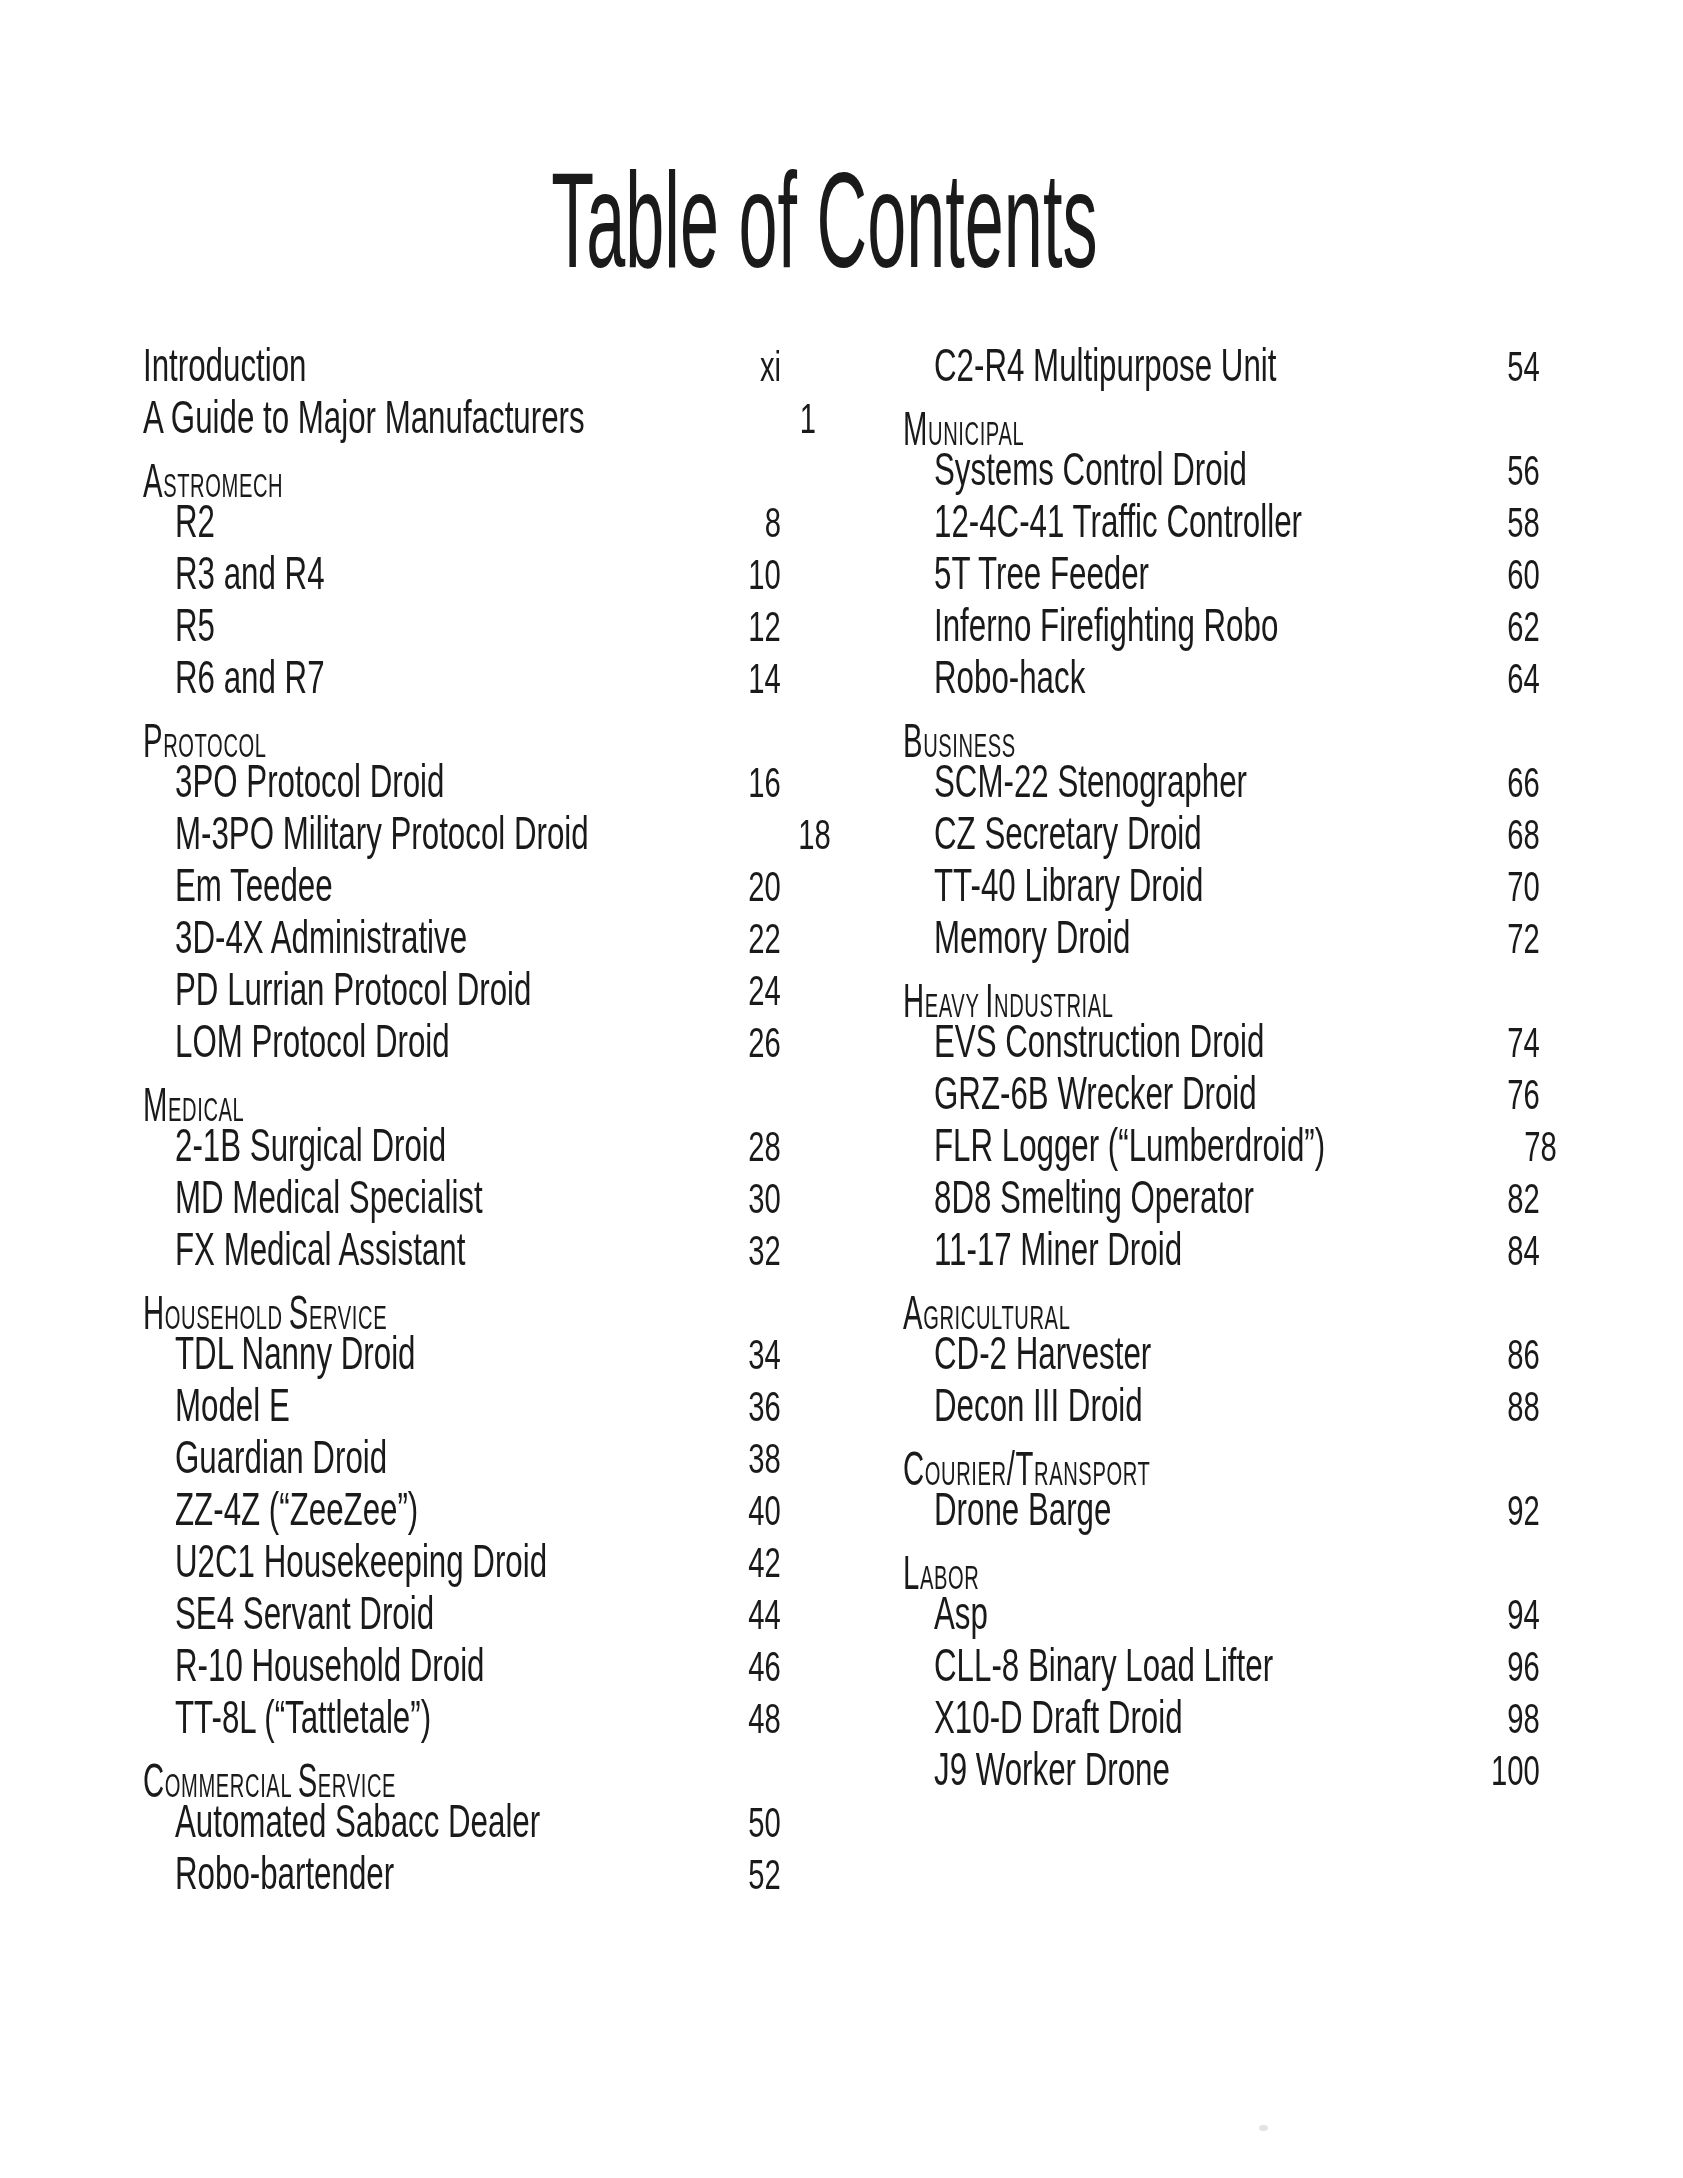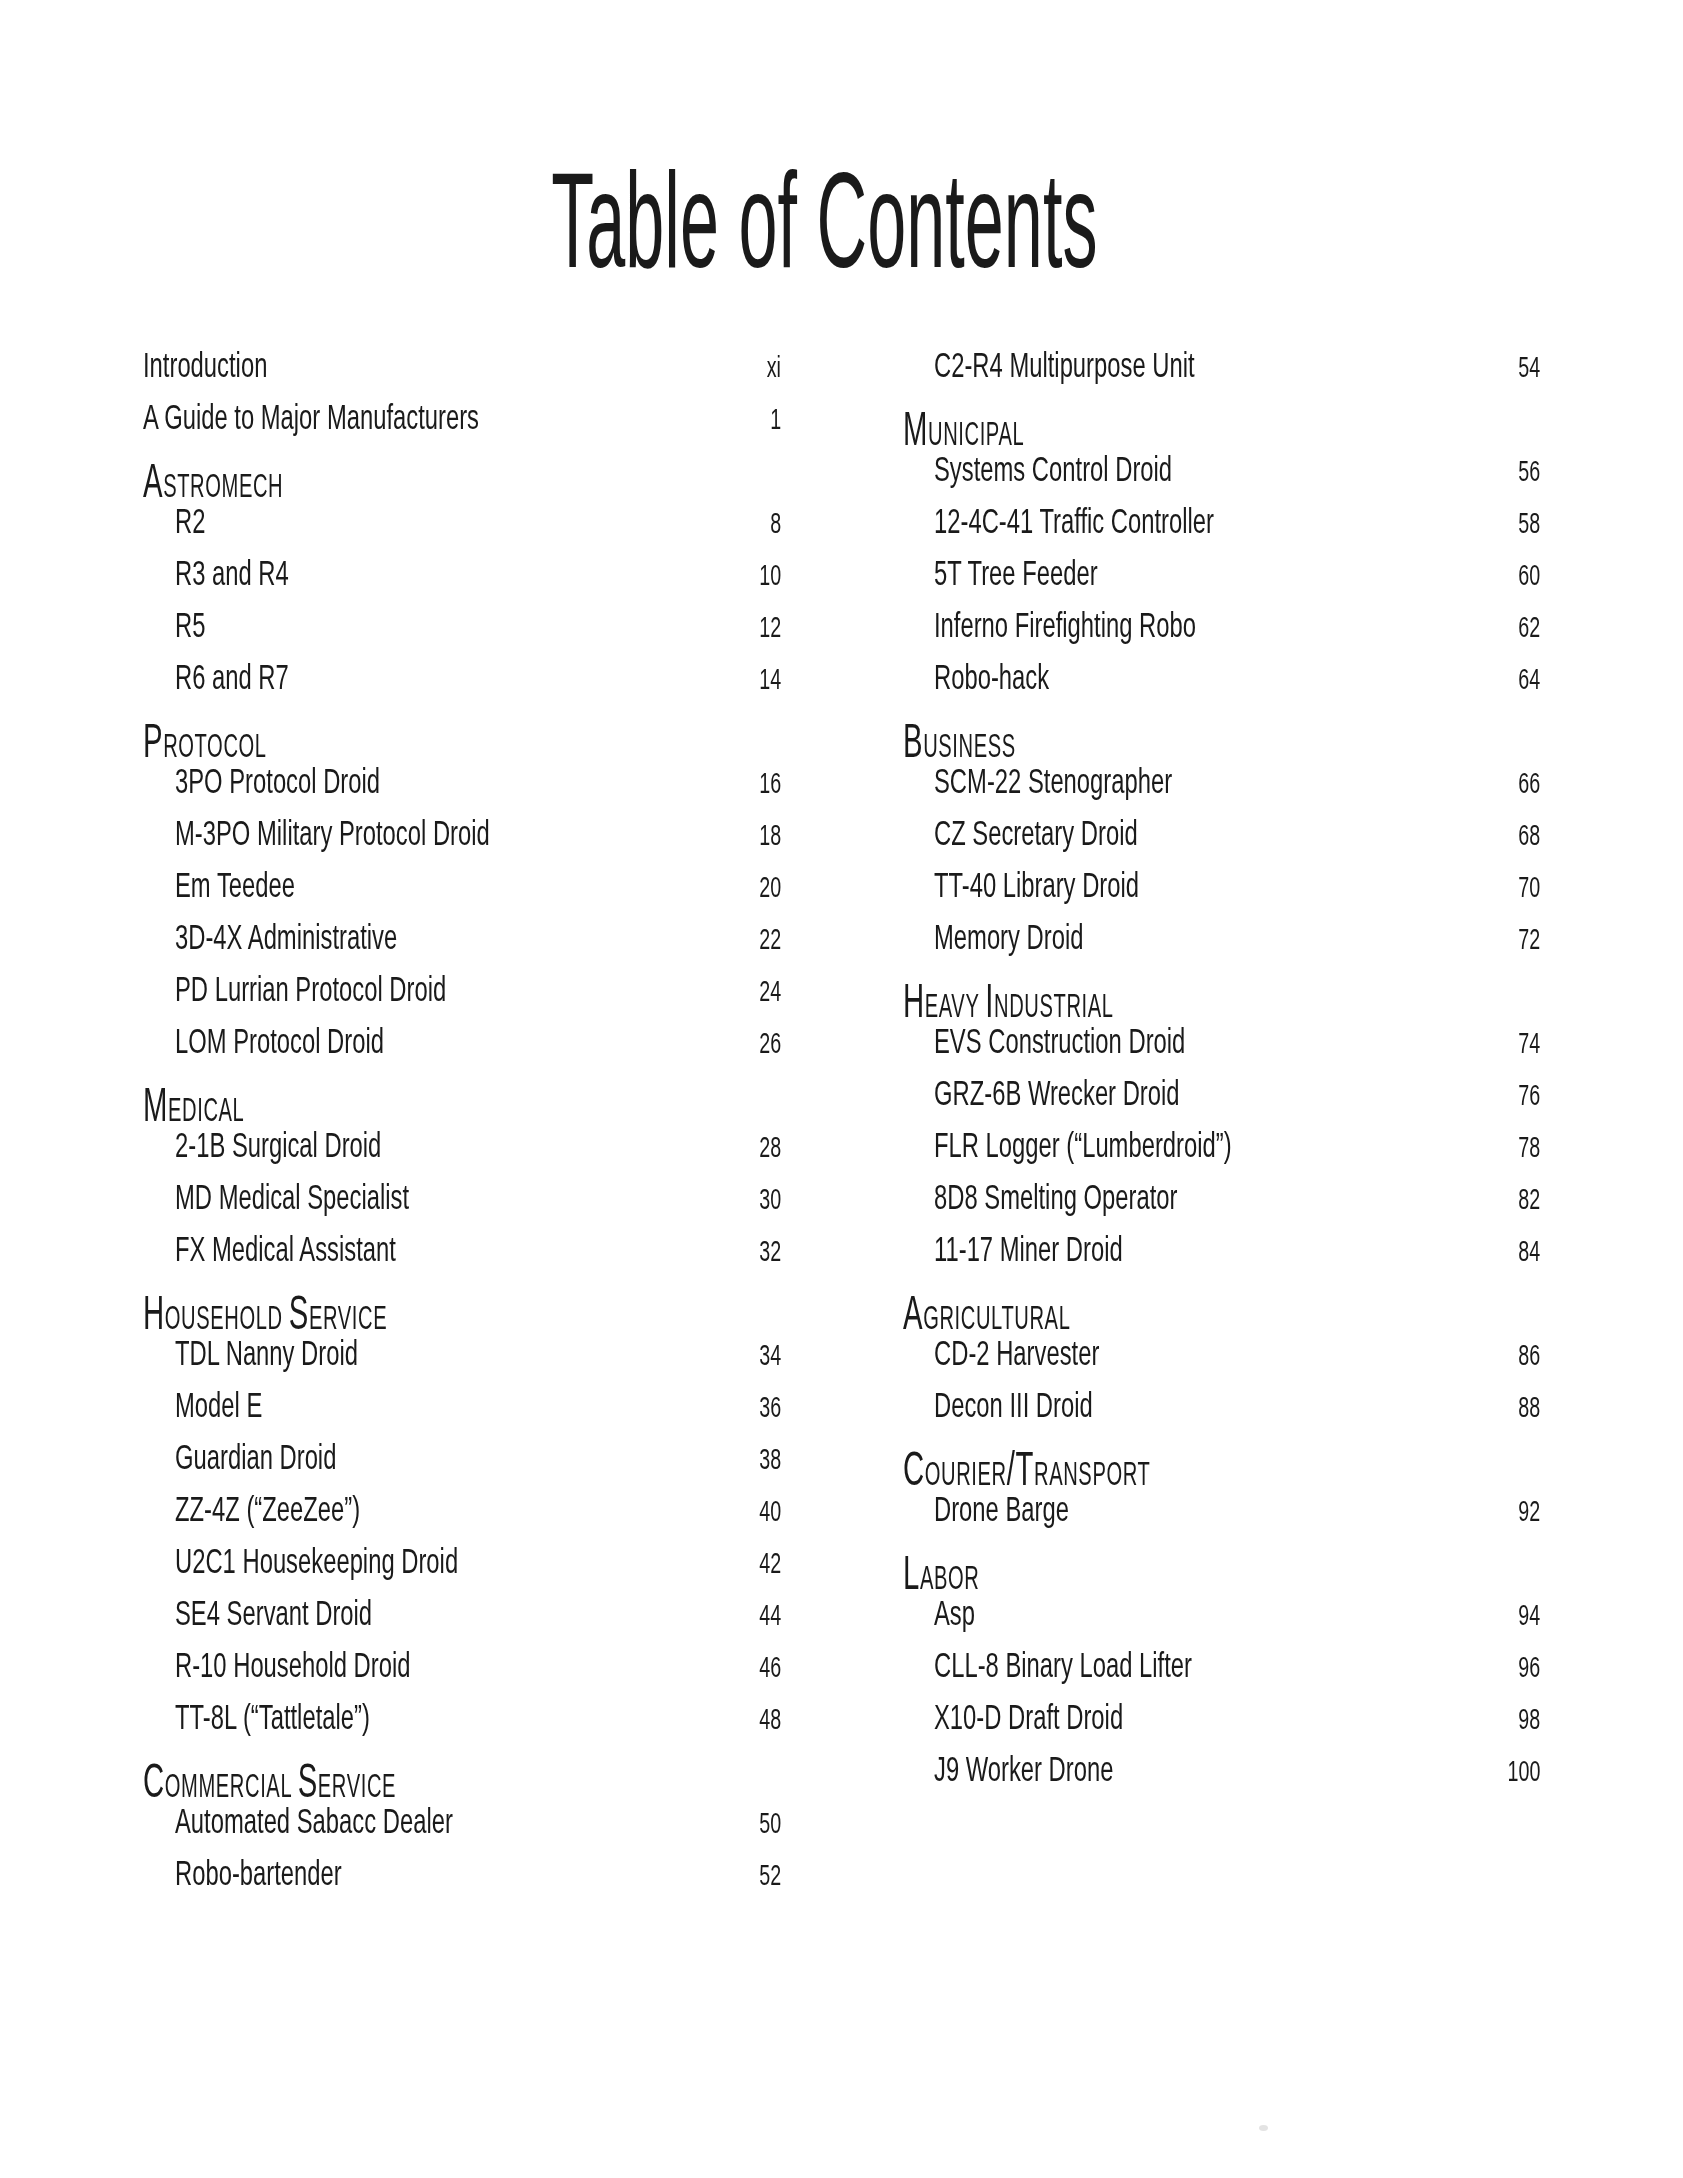--- a/index.html
+++ b/index.html
@@ -37,31 +37,31 @@
   }
   .col-left  { left: 143px; width: 638px; }
   .col-right { left: 903px; width: 637px; }
   .row {
     height: 52px;
     display: flex;
     align-items: baseline;
     line-height: 52px;
     white-space: nowrap;
   }
-  .row.entry .label { font-size: 35px; text-decoration: underline; }
+  .row.entry .label { font-size: 46px; text-decoration: underline; }
   .row.entry.indent .label { padding-left: 32px; }
   .col-right .row.entry.indent .label { padding-left: 31px; }
   .label .tx {
     display: inline-block;
     transform: scaleX(0.68);
     transform-origin: 0 50%;
   }
   .pagenum {
     margin-left: auto;
-    font-size: 29px;
+    font-size: 43px;
   }
   .pagenum .txr {
     display: inline-block;
     transform: scaleX(0.68);
     transform-origin: 100% 50%;
   }
   .row.section .sec {
     font-size: 33px;
     line-height: 44px;
     margin-top: 16px;

